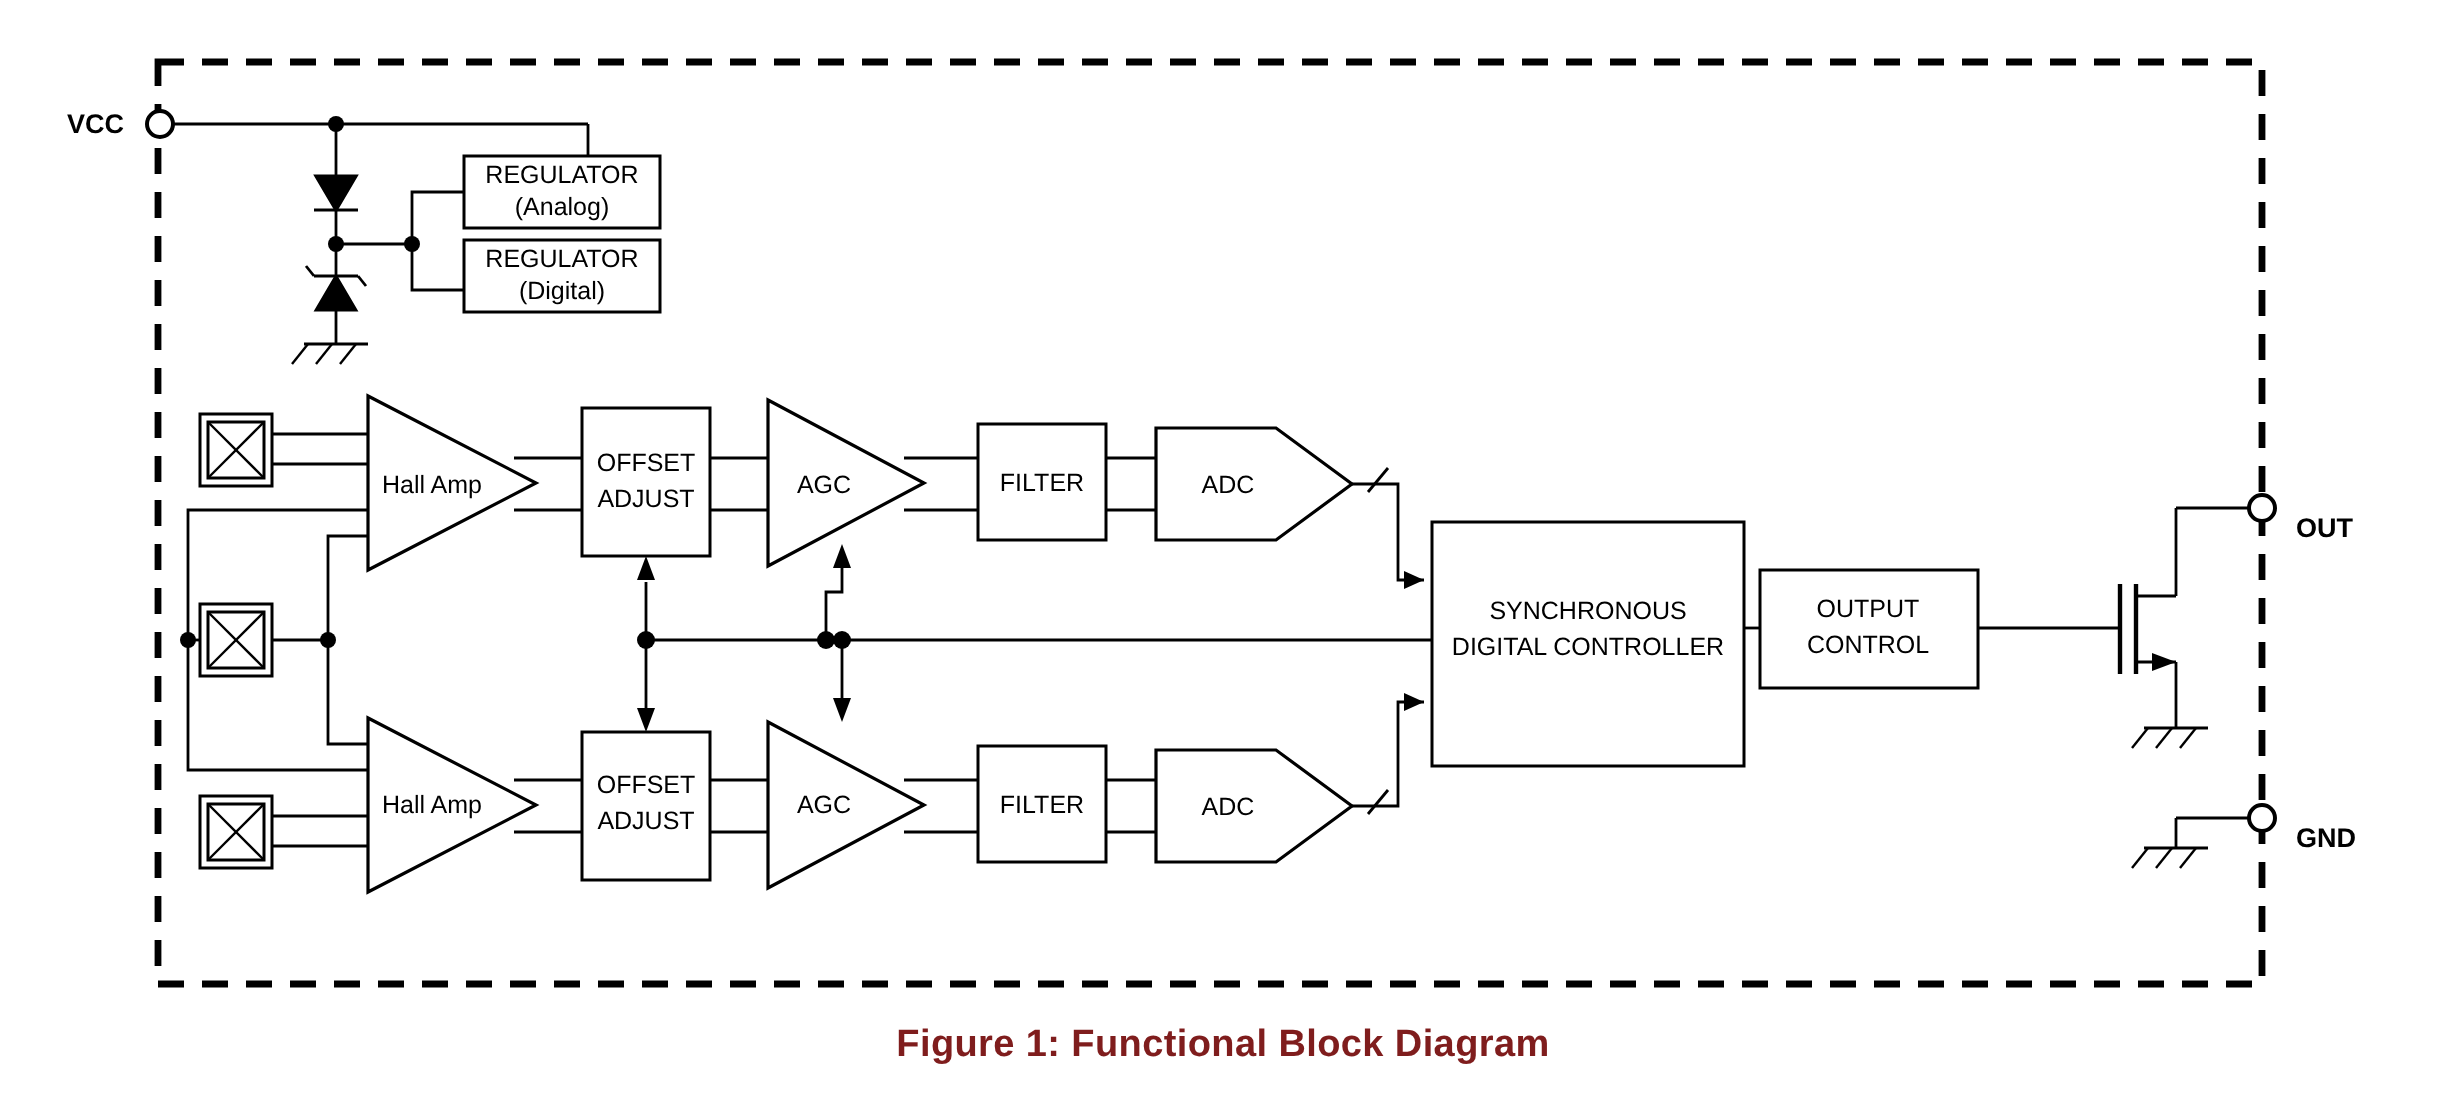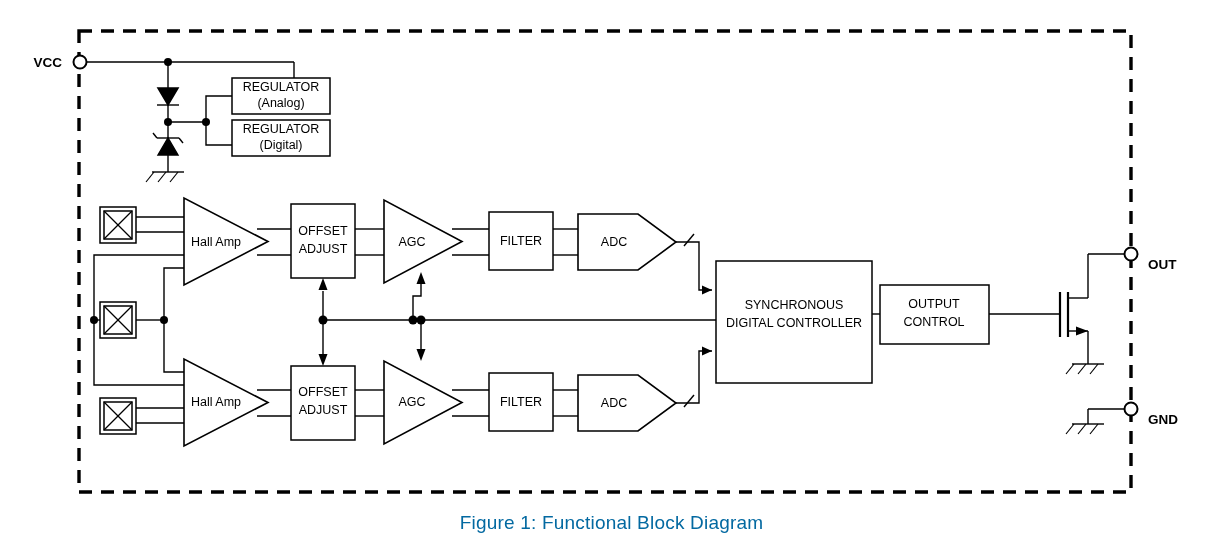--- a/index.html
+++ b/index.html
@@ -82,22 +82,22 @@
     text-anchor: start;
   }
   .caption {
     position: absolute;
     left: 0;
     top: 512px;
     width: 1223px;
     text-align: center;
     font-family: "Liberation Sans", sans-serif;
     font-size: 19px;
-    font-weight: normal;
-    color: #0369a1;
+    font-weight: bold;
+    color: #7f1d1d;
     letter-spacing: 0.2px;
   }
 </style>
 </head>
 <body>
 
 <div id="diagram-root">
 
 <svg id="block-diagram" viewBox="0 0 1223 555" xmlns="http://www.w3.org/2000/svg">
 

